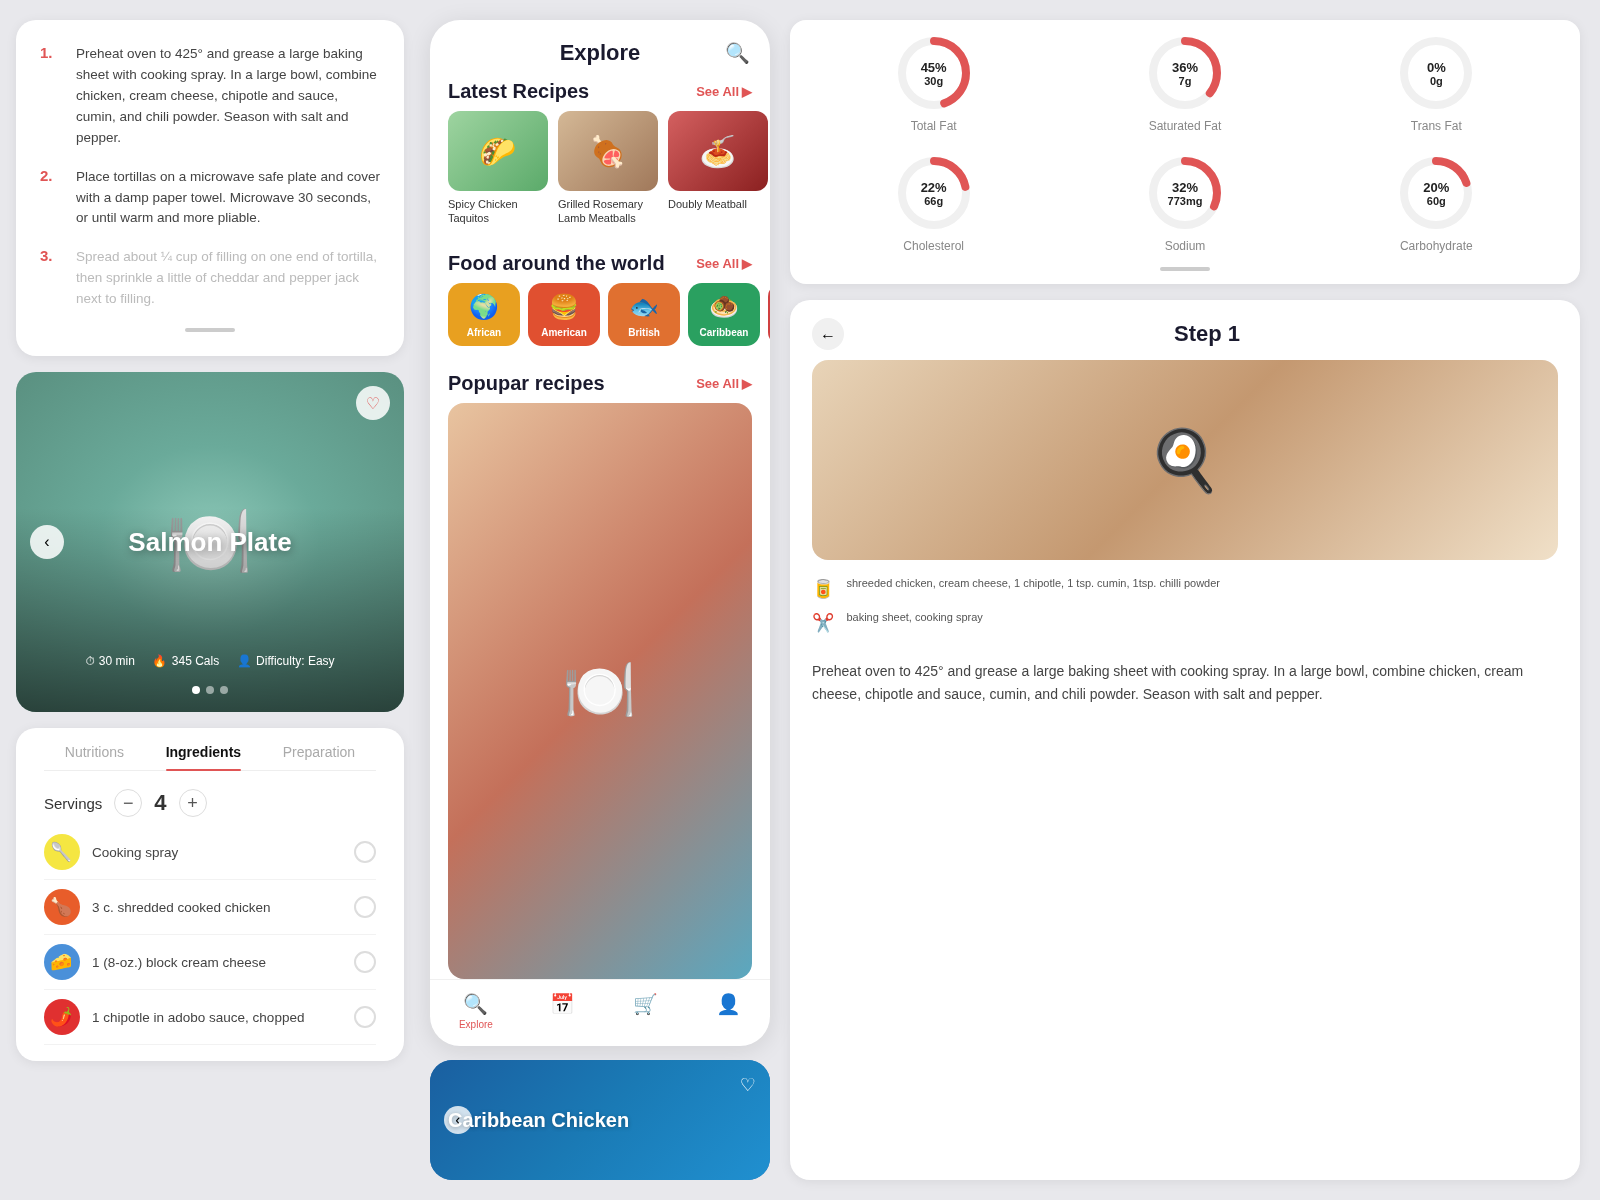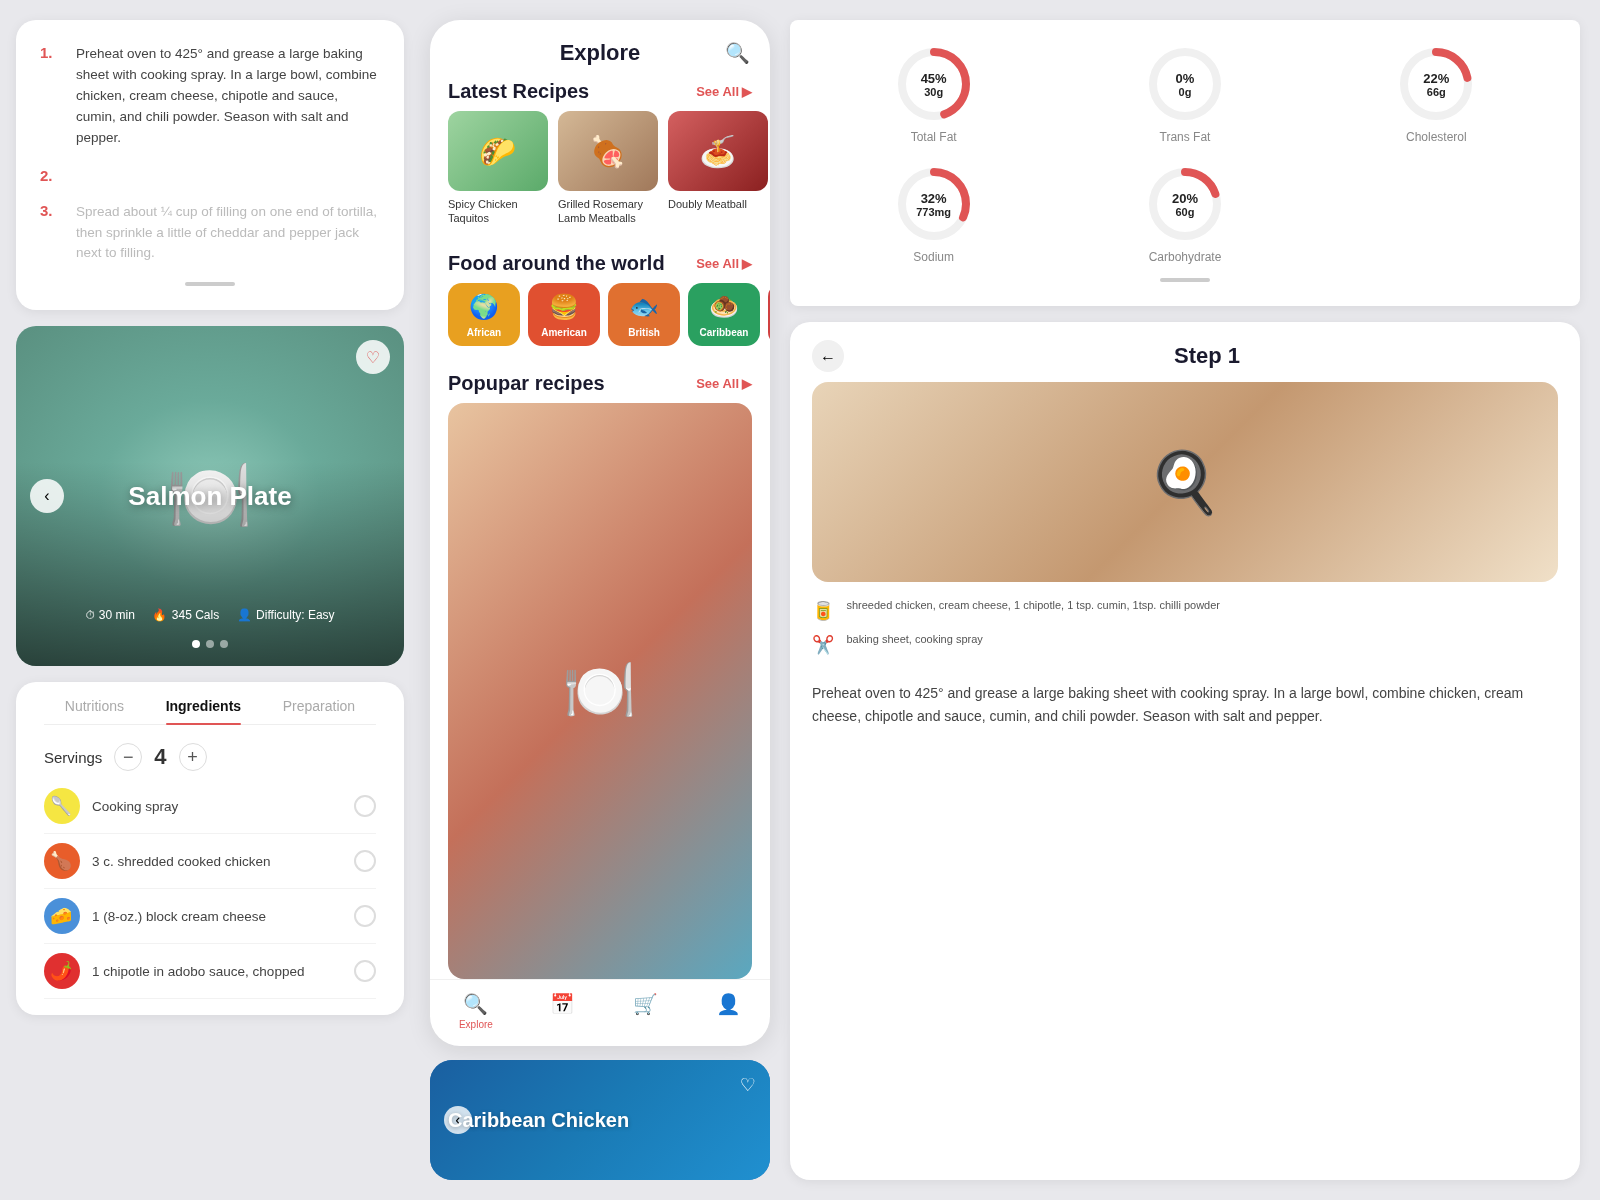--- a/index.html
+++ b/index.html
@@ -407,22 +407,22 @@
       flex: 1;
       display: flex;
       flex-direction: column;
       gap: 16px;
       padding: 20px 20px 20px 10px;
     }
 
     
     .nutrition-card {
       background: #fff;
-      border-radius: 8px;
-      padding: 24px 28px;
+      border-radius: 16px;
+      padding: 13px 28px;
       box-shadow: 0 2px 12px rgba(0,0,0,0.07);
     }
 
     .nutrition-grid {
       display: grid;
       grid-template-columns: repeat(3, 1fr);
       gap: 20px;
     }
 
     .nutrition-item {
@@ -573,20 +573,21 @@
 <div class="left-panel">
 
   <div class="card steps-card">
     <ol>
       <li>
         <span class="step-num">1.</span>
         <span class="step-text">Preheat oven to 425° and grease a large baking sheet with cooking spray. In a large bowl, combine chicken, cream cheese, chipotle and sauce, cumin, and chili powder. Season with salt and pepper.</span>
       </li>
       <li>
         <span class="step-num">2.</span>
+        <span class="step-text">Place tortillas on a microwave safe plate and cover with a damp paper towel. Microwave 30 seconds, or until warm and more pliable.</span>
       </li>
       <li>
         <span class="step-num">3.</span>
         <span class="step-text faded">Spread about ¼ cup of filling on one end of tortilla, then sprinkle a little of cheddar and pepper jack next to filling.</span>
       </li>
     </ol>
     <div class="scroll-indicator">
       <div class="scroll-bar"></div>
     </div>
   </div>
@@ -762,20 +763,33 @@
             <circle class="ring-fill" cx="40" cy="40" r="32" stroke-dasharray="201" stroke-dashoffset="111"></circle>
           </svg>
           <div class="ring-text">
             <span class="ring-pct">45%</span>
             <span class="ring-val">30g</span>
           </div>
         </div>
         <span class="nutrition-label">Total Fat</span>
       </div>
 
+      <div class="nutrition-item">
+        <div class="ring-container">
+          <svg class="ring-svg" viewBox="0 0 80 80">
+            <circle class="ring-bg" cx="40" cy="40" r="32"></circle>
+            <circle class="ring-fill" cx="40" cy="40" r="32" stroke-dasharray="201" stroke-dashoffset="129"></circle>
+          </svg>
+          <div class="ring-text">
+            <span class="ring-pct">36%</span>
+            <span class="ring-val">7g</span>
+          </div>
+        </div>
+        <span class="nutrition-label">Saturated Fat</span>
+      </div>
 
       <div class="nutrition-item">
         <div class="ring-container">
           <svg class="ring-svg" viewBox="0 0 80 80">
             <circle class="ring-bg" cx="40" cy="40" r="32"></circle>
             <circle class="ring-fill" cx="40" cy="40" r="32" stroke-dasharray="201" stroke-dashoffset="201"></circle>
           </svg>
           <div class="ring-text">
             <span class="ring-pct">0%</span>
             <span class="ring-val">0g</span>

